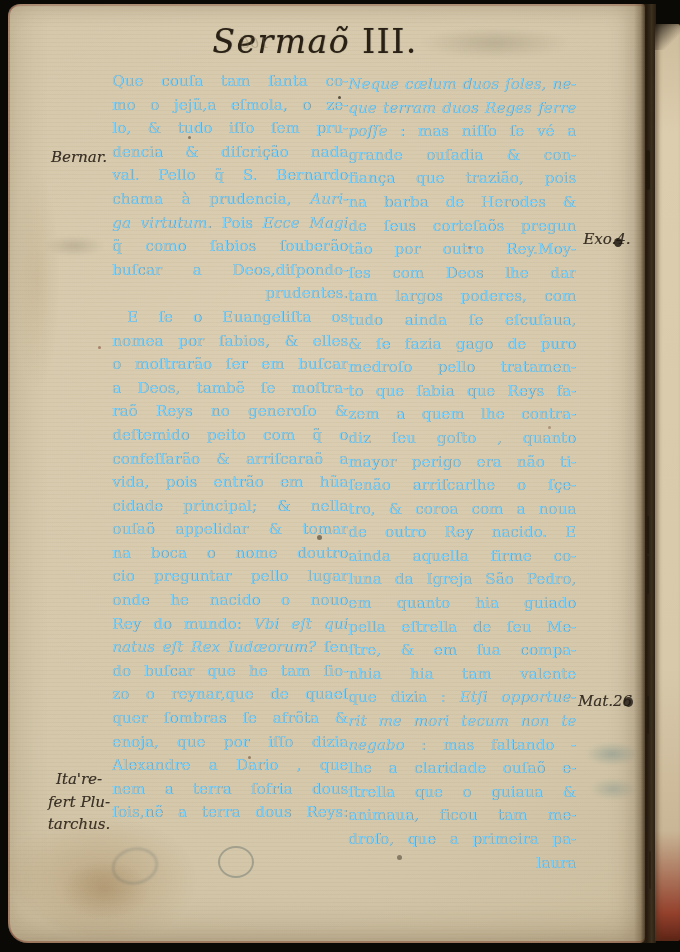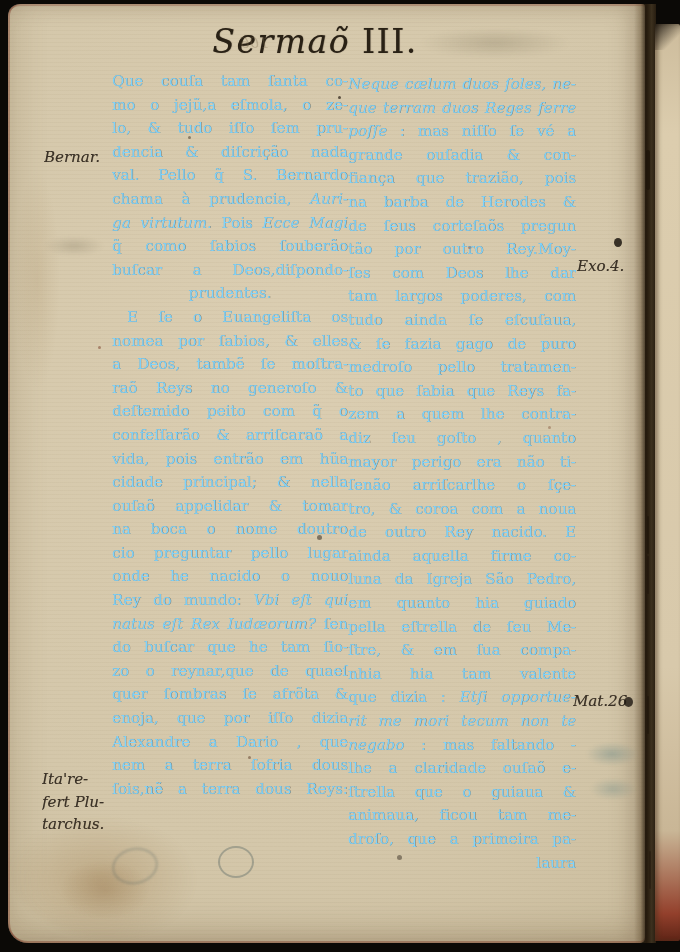--- a/index.html
+++ b/index.html
@@ -48,38 +48,38 @@
     position:absolute;left:655px;top:24px;width:25px;height:26px;
     background:linear-gradient(135deg, rgba(20,14,8,.85), rgba(20,14,8,0) 70%);
   }
 
   
   .textcol{position:absolute;color:#7dd3fc;font-size:15px;line-height:23.6px;
            text-shadow:0.3px 0.3px 0.6px rgba(43,34,24,.5);letter-spacing:.1px;}
   .line{text-align:justify;text-align-last:justify;height:23.6px;overflow:hidden;white-space:nowrap;}
   .line .it,{font-style:italic;}
   .it{font-style:italic;}
-  .line.nj{text-align:center;text-align-last:auto;}
+  .line.nj{text-align:right;text-align-last:auto;}
   .line.ind{text-indent:15px;}
   .line.r{text-align:right;text-align-last:right;}
 
   #col-left {left:112px;top:70px;width:236px;}
   #col-right{left:348px;top:73px;width:228px;}
 
   .header{position:absolute;left:205px;top:22px;width:220px;color:#292115;
           font-size:33px;letter-spacing:1.5px;
           text-shadow:0.4px 0.4px 0.8px rgba(40,30,20,.55);}
   .header .line{text-align:center;text-align-last:center;height:34px;white-space:nowrap;}
 
   .note{position:absolute;color:#3a3126;font-size:15px;line-height:22.5px;
         text-shadow:0.3px 0.3px 0.5px rgba(50,40,28,.45);}
-  .note .line{text-align:left;text-align-last:auto;height:22.5px;white-space:nowrap;font-style:italic;}
+  .note .line{text-align:center;text-align-last:auto;height:22.5px;white-space:nowrap;font-style:italic;}
   #note-bernar{left:44px;top:146px;width:70px;}
   #note-ita   {left:42px;top:768px;width:74px;}
-  #note-exo   {left:577px;top:228px;width:60px;margin-top:27px;}
+  #note-exo   {left:577px;top:228px;width:60px;}
   #note-mat   {left:573px;top:690px;width:64px;}
   .blob{position:absolute;border-radius:50%;background:#1d1710;}
   #blob-exo{left:614px;top:238px;width:8px;height:9px;opacity:.85;}
   #blob-mat{left:624px;top:697px;width:9px;height:10px;opacity:.8;}
 
   
   .stain{position:absolute;pointer-events:none;}
   #stain-bl{left:8px;top:790px;width:230px;height:150px;border-radius:50%;
     background:radial-gradient(60% 60% at 40% 60%, rgba(146,108,58,.30), rgba(146,108,58,0) 70%);
     filter:blur(2px);}
@@ -133,20 +133,21 @@
     <div class="line"><span>lo, &amp; tudo iſſo ſem pru-</span></div>
     <div class="line"><span>dencia &amp; diſcrição nada</span></div>
     <div class="line"><span>val. Pello q̃ S. Bernardo</span></div>
     <div class="line"><span>chama à prudencia, </span><span class="it">Auri-</span></div>
     <div class="line"><span class="it">ga virtutum.</span><span> Pois </span><span class="it">Ecce Magi</span></div>
     <div class="line"><span>q̃ como ſabios ſouberão</span></div>
     <div class="line"><span>buſcar a Deos,diſpondo-</span></div>
     <div class="line nj"><span>prudentes.</span></div>
     <div class="line ind"><span>E ſe o Euangeliſta os</span></div>
     <div class="line"><span>nomea por ſabios, &amp; elles</span></div>
+    <div class="line"><span>o moſtrarão ſer em buſcar</span></div>
     <div class="line"><span>a Deos, tambẽ ſe moſtra-</span></div>
     <div class="line"><span>raõ Reys no generoſo &amp;</span></div>
     <div class="line"><span>deſtemido peito com q̃ o</span></div>
     <div class="line"><span>confeſſarão &amp; arriſcaraõ a</span></div>
     <div class="line"><span>vida, pois entrão em hũa</span></div>
     <div class="line"><span>cidade principal; &amp; nella</span></div>
     <div class="line"><span>ouſaõ appelidar &amp; tomar</span></div>
     <div class="line"><span>na boca o nome doutro</span></div>
     <div class="line"><span>cio preguntar pello lugar</span></div>
     <div class="line"><span>onde he nacido o nouo</span></div>

